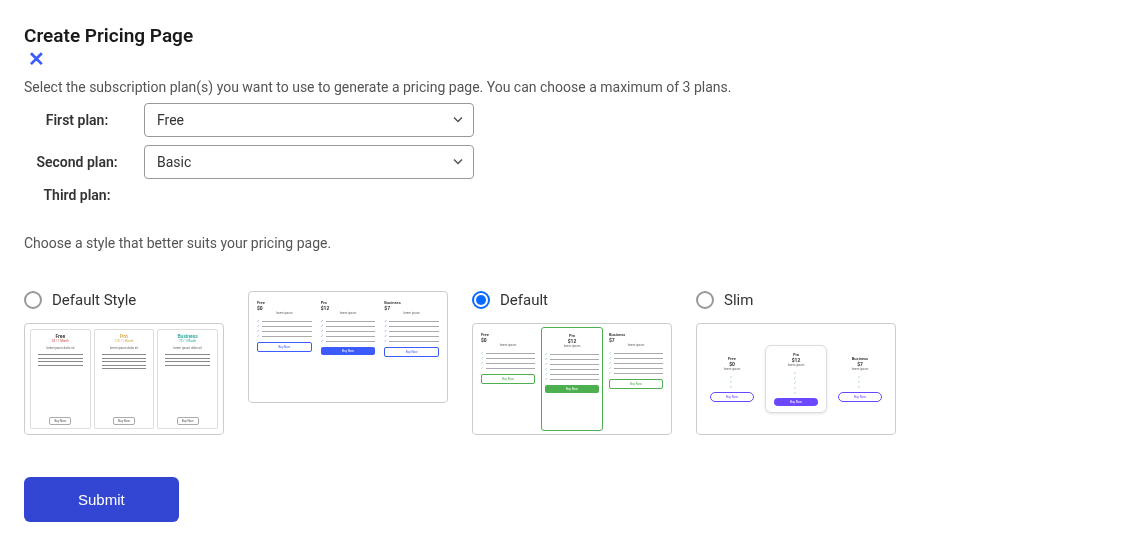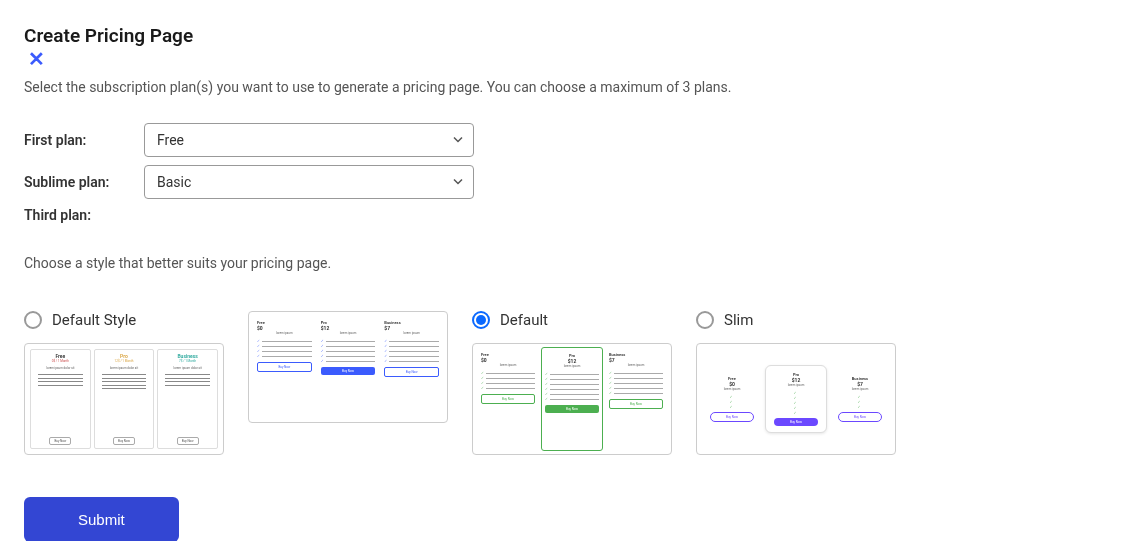--- a/index.html
+++ b/index.html
@@ -29,30 +29,30 @@
     .close-icon {
       color: #3b5bfd;
       font-size: 20px;
       font-weight: bold;
       cursor: pointer;
       padding: 0 4px;
     }
     .modal-desc {
       color: #555;
       font-size: 14px;
-      margin-bottom: 28px;
+      margin-bottom: 8px;
     }
     .form-row {
       display: flex;
       align-items: center;
       margin-bottom: 8px;
     }
     .form-label {
       width: 120px;
-      text-align: left;
+      text-align: center;
       padding-right: 14px;
       font-size: 14px;
       font-weight: 600;
       color: #333;
     }
     .select-wrapper {
       position: relative;
       width: 330px;
     }
     .select-input {
@@ -321,21 +321,21 @@
     <div class="select-input">Free</div>
     <span class="select-chevron">
       <svg width="12" height="12" viewBox="0 0 12 12">
           <path d="M2 4l4 4 4-4" stroke="#555" stroke-width="1.5" fill="none"></path>
         </svg>
     </span>
   </div>
 </div>
 
 <div class="form-row">
-  <div class="form-label">Sublime plan:</div>
+  <div class="form-label">Second plan:</div>
   <div class="select-wrapper">
     <div class="select-input">Basic</div>
     <span class="select-chevron">
       <svg width="12" height="12" viewBox="0 0 12 12">
           <path d="M2 4l4 4 4-4" stroke="#555" stroke-width="1.5" fill="none"></path>
         </svg>
     </span>
   </div>
 </div>
 

